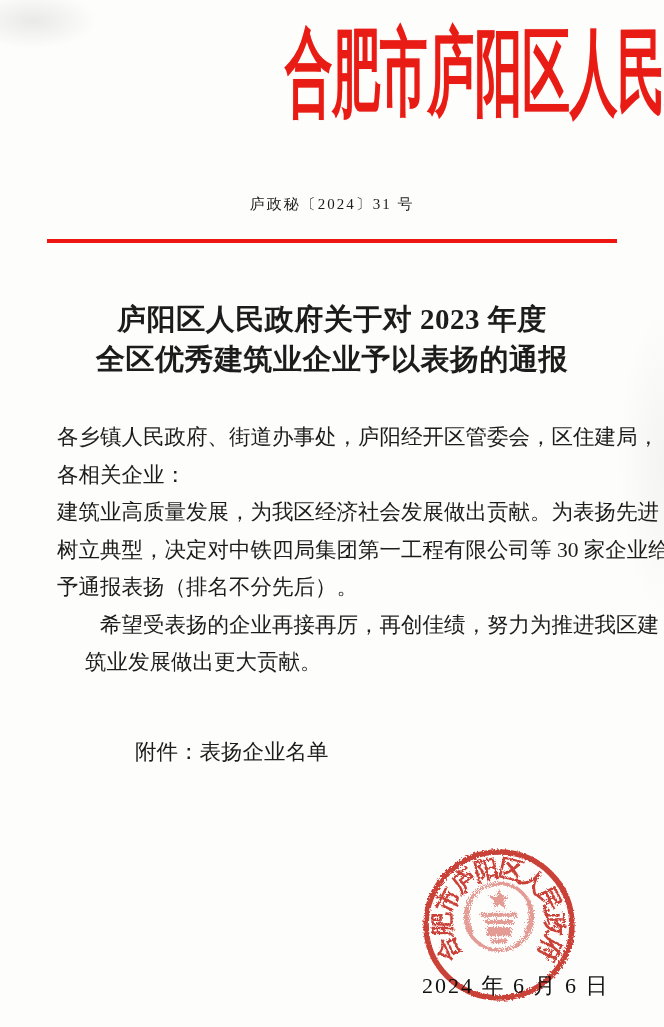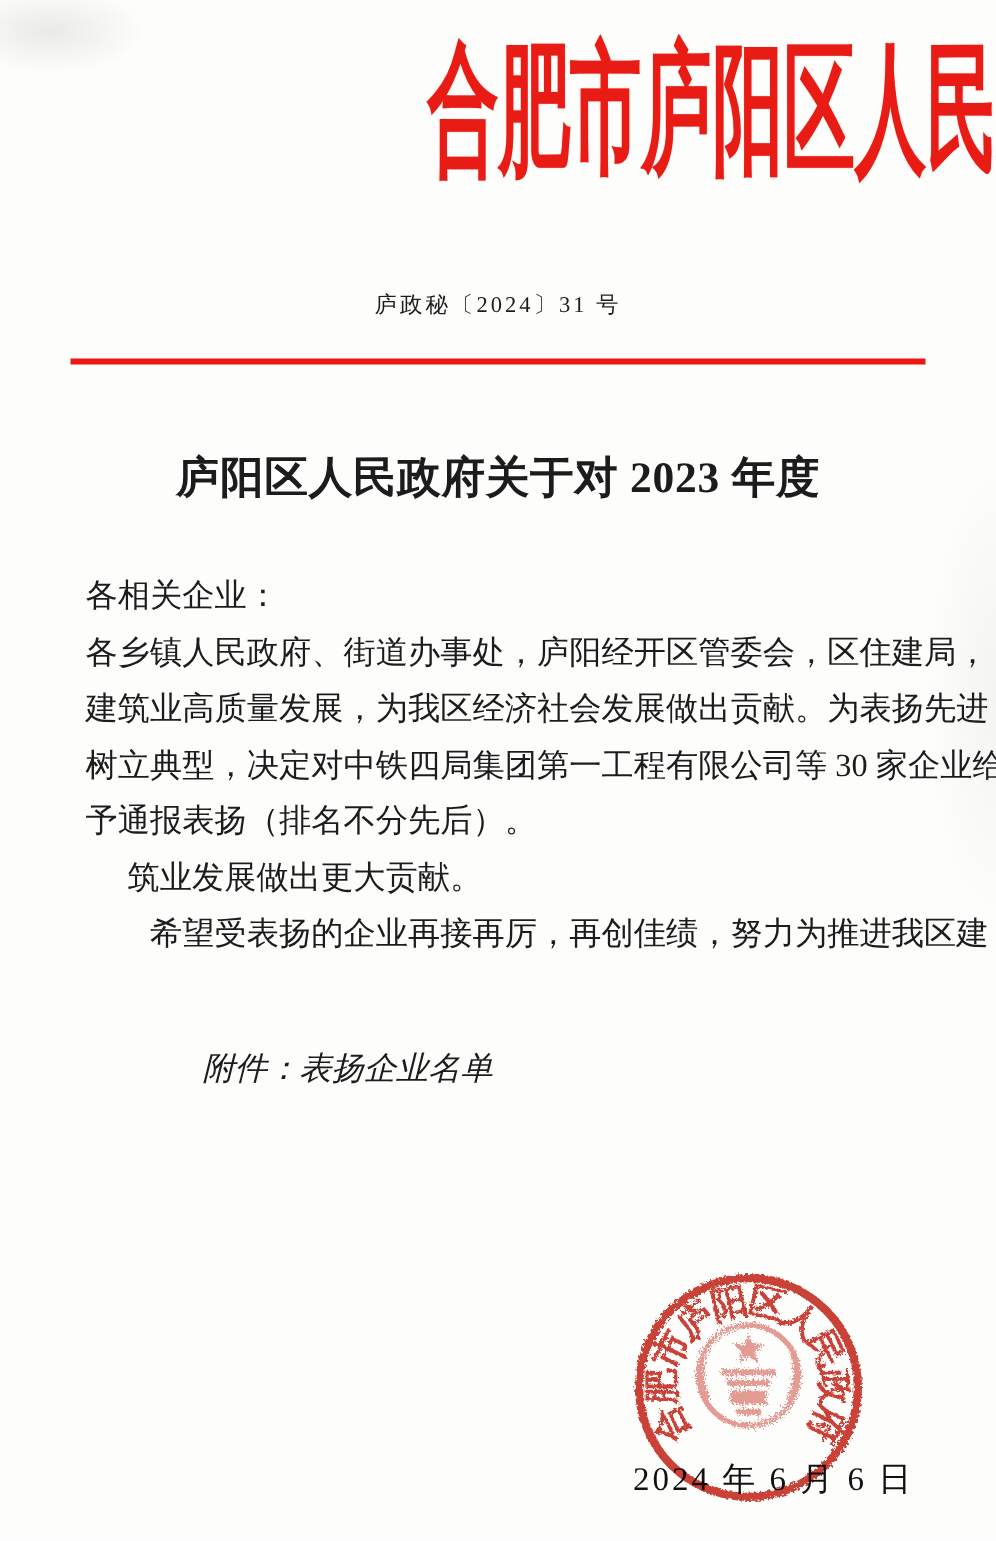--- a/index.html
+++ b/index.html
@@ -30,53 +30,54 @@
   .doc-number{margin-top:66px;text-align:center;font-size:15px;line-height:26px;letter-spacing:2px;}
   
   .red-line{margin:22px 47px 0 47px;height:4px;background:#ee1611;}
   
   .doc-title{margin-top:56px;text-align:center;font-size:29px;font-weight:bold;line-height:40px;letter-spacing:.5px;}
   
   .body-text{margin:40px 56px 0 57px;font-size:21.5px;line-height:37.5px;}
   .line{white-space:nowrap;}
   .indent-2em{text-indent:2em;}
   .indent-cont{margin-left:28px;}
-  .attachment{margin-top:52px;padding-left:78px;font-style:italic;}
+  .attachment{margin-top:52px;padding-left:78px;}
   
   .date-line{position:absolute;left:422px;top:971px;font-size:22px;line-height:30px;letter-spacing:2px;color:#111;}
   .seal{position:absolute;left:420px;top:846px;width:158px;height:158px;mix-blend-mode:multiply;opacity:.94;}
   .seal-char{font-size:24px;font-weight:bold;fill:#c9342a;font-family:"Liberation Serif","DejaVu Serif",serif;}
 </style>
 </head>
 <body>
 
 <div class="page">
 
   <div class="letterhead">
     <span class="letterhead-text">合肥市庐阳区人民政府文件</span>
   </div>
 
   <div class="doc-number">庐政秘〔2024〕31 号</div>
 
   <div class="red-line"></div>
 
   <div class="doc-title">
     <div class="line">庐阳区人民政府关于对 2023 年度</div>
+    <div class="line">全区优秀建筑业企业予以表扬的通报</div>
   </div>
 
   <div class="body-text">
+    <div class="line">各乡镇人民政府、街道办事处，庐阳经开区管委会，区住建局，</div>
     <div class="line">各相关企业：</div>
-    <div class="line">各乡镇人民政府、街道办事处，庐阳经开区管委会，区住建局，</div>
 
     <div class="line">建筑业高质量发展，为我区经济社会发展做出贡献。为表扬先进，</div>
     <div class="line">树立典型，决定对中铁四局集团第一工程有限公司等 30 家企业给</div>
     <div class="line">予通报表扬（排名不分先后）。</div>
 
+    <div class="line indent-2em">希望受表扬的企业再接再厉，再创佳绩，努力为推进我区建</div>
     <div class="line indent-cont">筑业发展做出更大贡献。</div>
-    <div class="line indent-2em">希望受表扬的企业再接再厉，再创佳绩，努力为推进我区建</div>
 
     <div class="line attachment">附件：表扬企业名单</div>
   </div>
 
   <div class="date-line">2024 年 6 月 6 日</div>
 
   <svg class="seal" viewBox="0 0 156 156">
     <defs>
       <filter id="stamp" x="-10%" y="-10%" width="120%" height="120%">
         <feTurbulence type="fractalNoise" baseFrequency="0.55" numOctaves="2" result="n"></feTurbulence>

